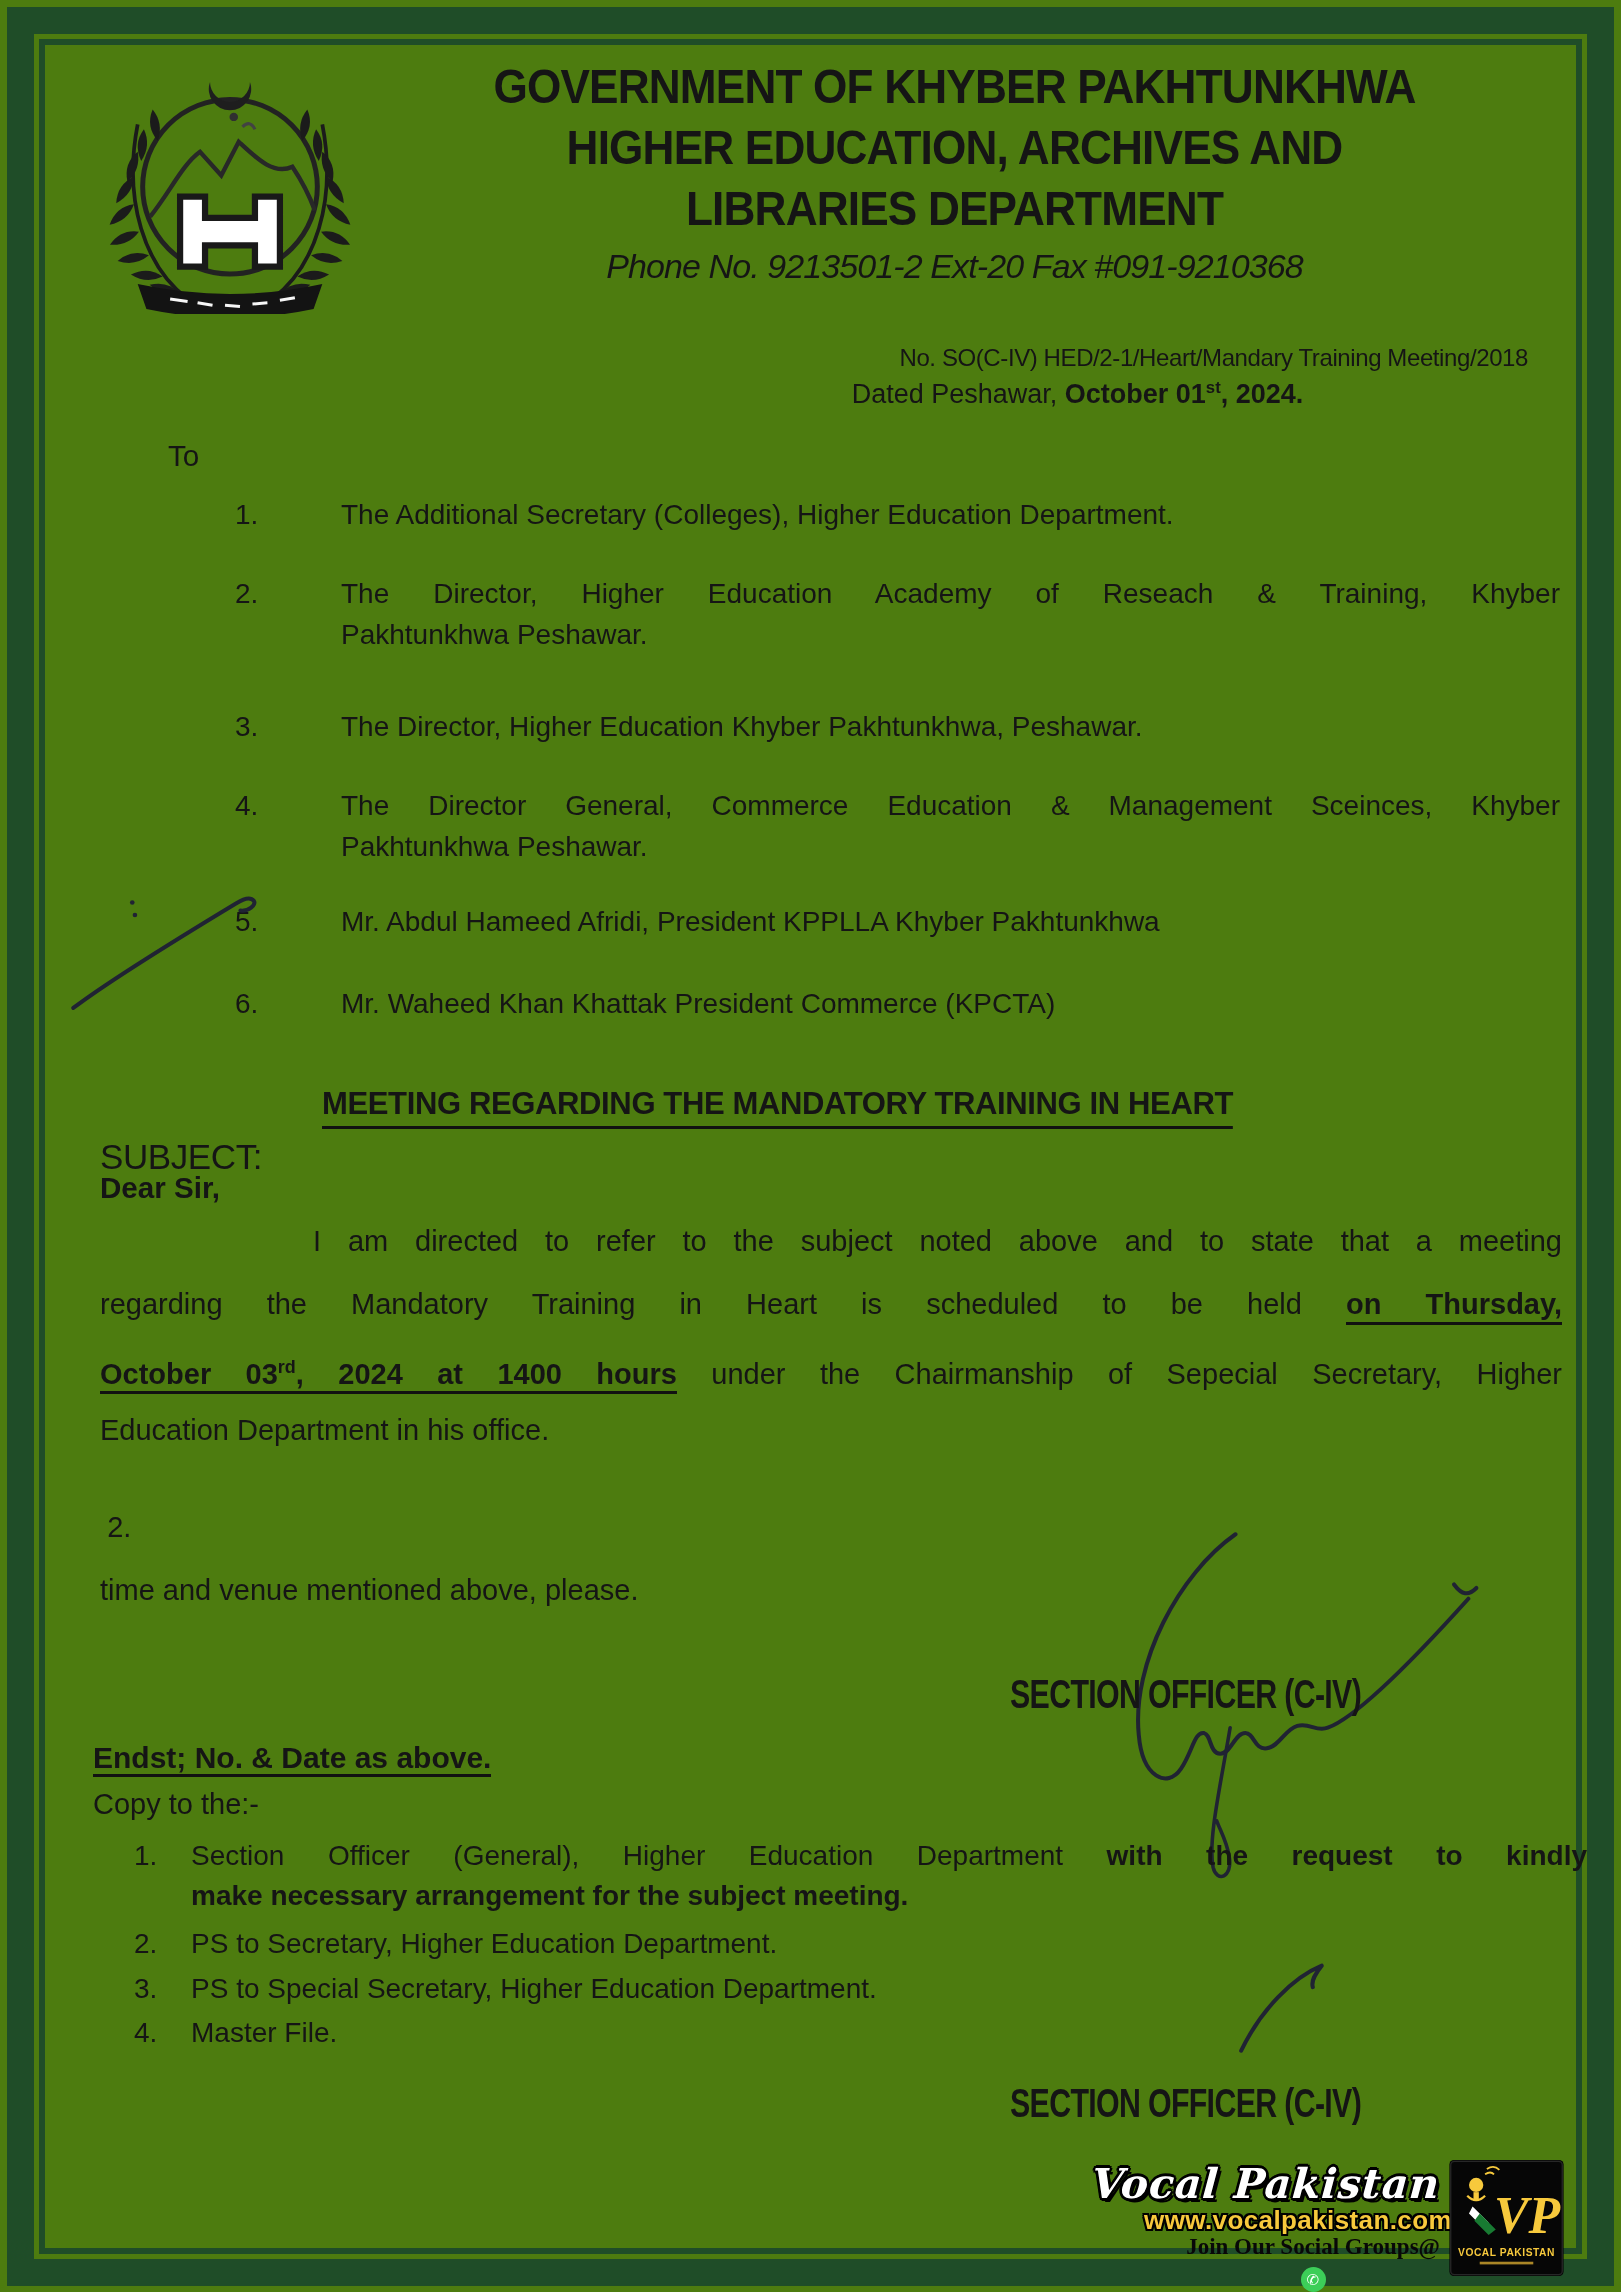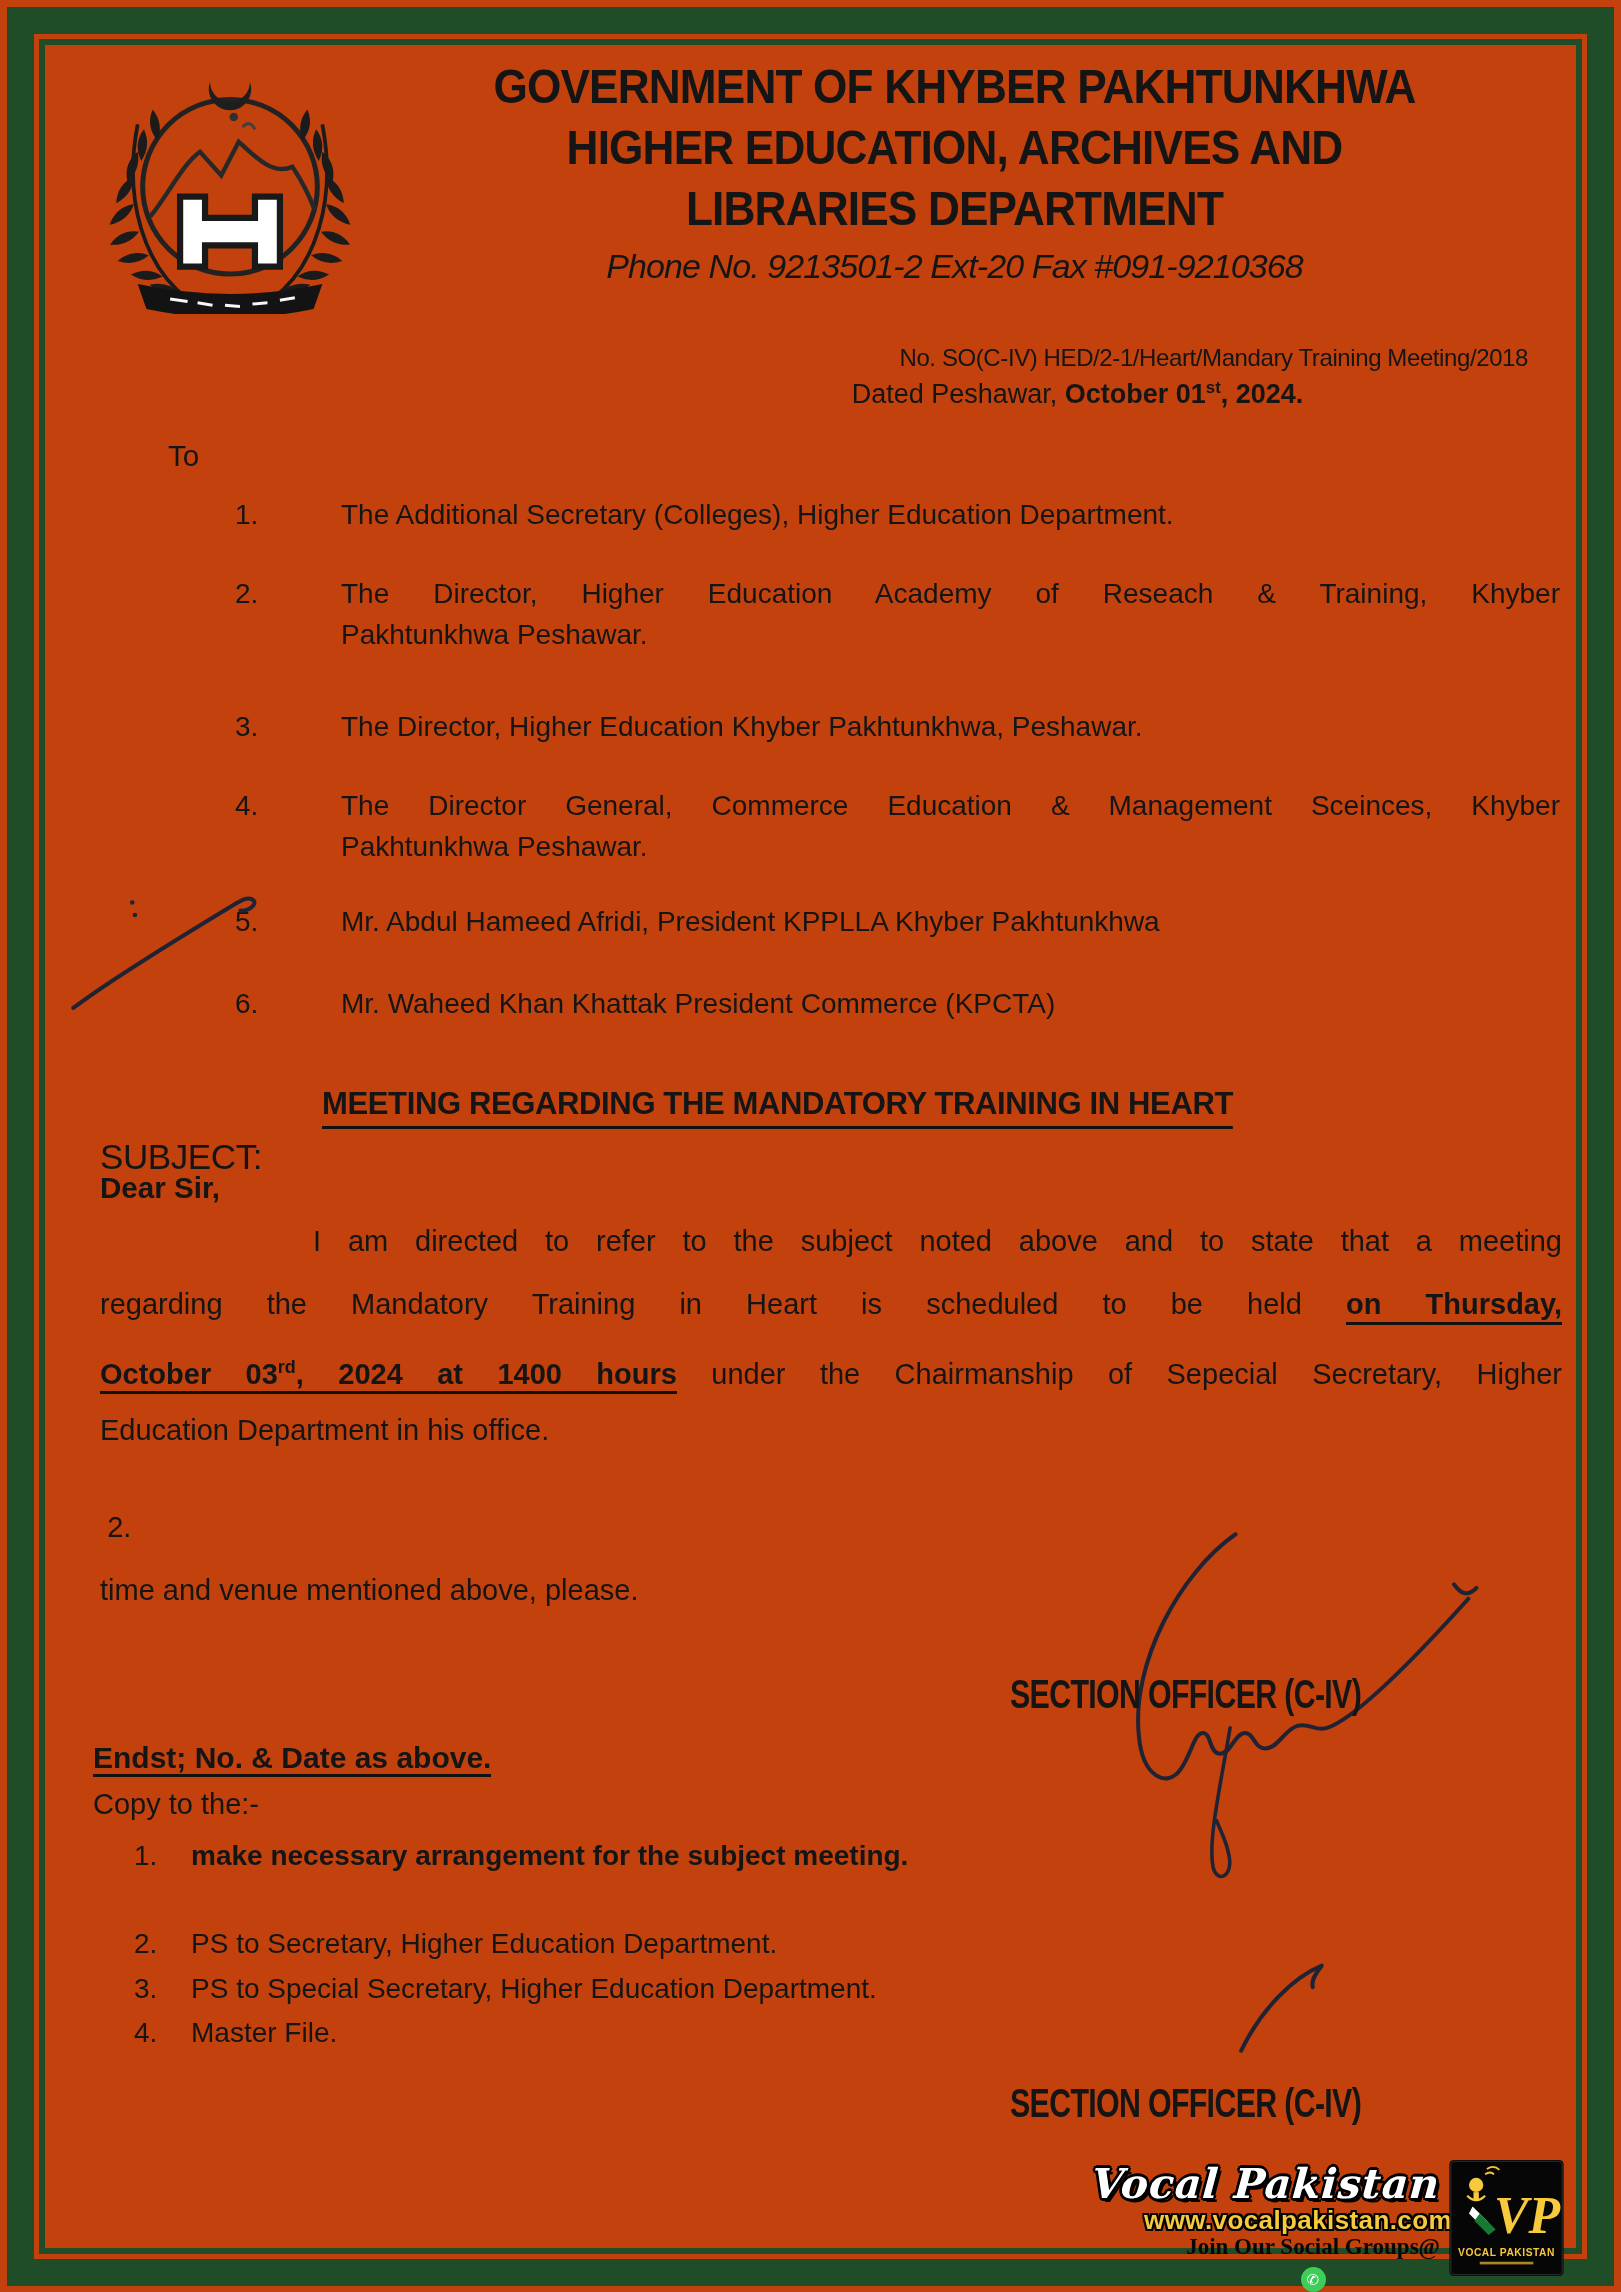--- a/index.html
+++ b/index.html
@@ -1,16 +1,16 @@
 <!DOCTYPE html>
 <html style="font-size:14.3px"><head>
 <meta charset="utf-8">
 <style>
   html,body { margin:0; padding:0; background:#e8e8e8; }
-  .stage { position:relative; width:1621px; height:2293px; background:#c2410c;
+  .stage { position:relative; width:1621px; height:2293px; background:#4d7c0f;
            font-family:"Liberation Sans", sans-serif; color:#191919; overflow:hidden;text-decoration:underline; }
   
   .frame-outer { position:absolute; inset:7.2px; border:27px solid #1F4D28; }
   .frame-inner { position:absolute; inset:4.5px; border:6.3px solid #1F4D28; }
   
   .abs { position:absolute; }
   .scan { filter: contrast(1.04); }
   
   .hline { position:absolute; left:296px; width:1317px; text-align:center;
            font-weight:bold; font-size:48px; letter-spacing:-0.9px; transform:scaleX(.92); }
@@ -202,20 +202,21 @@
     </svg>
 
     <div class="so" style="top:1671px;">SECTION OFFICER (C-IV)</div>
 
     <div class="endst"><span class="ul">Endst; No. &amp; Date as above.</span></div>
     <div class="copyto">Copy to the:-</div>
 
     <div class="crow" style="top:1836px;">
       <span class="cnum">1.</span>
       <span class="ctext">
+        <span class="rline just"><span>Section Officer (General), Higher Education Department</span> <span class="b">with the request to kindly</span></span>
         <span class="rline b">make necessary arrangement for the subject meeting.</span>
       </span>
     </div>
     <div class="crow" style="top:1924px;">
       <span class="cnum">2.</span>
       <span class="ctext">PS to Secretary, Higher Education Department.</span>
     </div>
     <div class="crow" style="top:1969px;">
       <span class="cnum">3.</span>
       <span class="ctext">PS to Special Secretary, Higher Education Department.</span>

